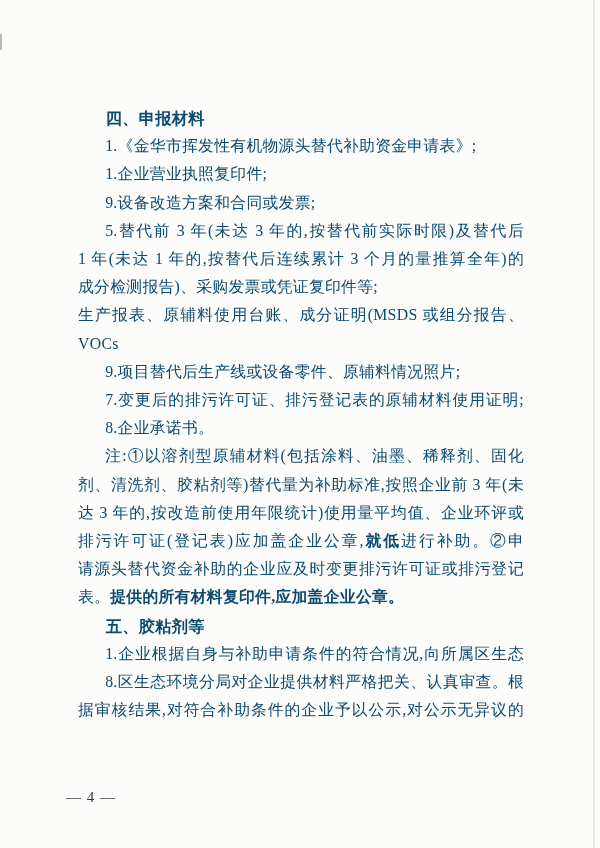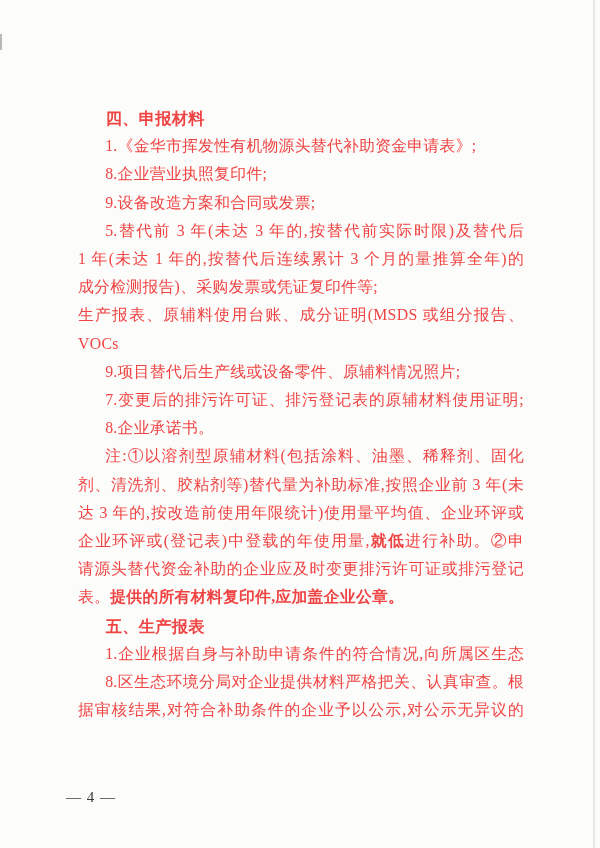--- a/index.html
+++ b/index.html
@@ -32,21 +32,21 @@
     top: 34px;
     width: 2px;
     height: 16px;
     background: #b9b9b4;
   }
   .doc-body {
     position: absolute;
     left: 78px;
     top: 104px;
     width: 446px;
-    color: #ef4444;
+    color: #0c4a6e;
     font-size: 15.8px;
     line-height: 28.2px;
     letter-spacing: 0.3px;
   }
   .line {
     white-space: pre-wrap;
   }
   .line.indent {
     text-indent: 1.72em;
   }
@@ -75,35 +75,35 @@
 </head>
 <body>
 
 <div class="page">
   <div class="scan-mark-left"></div>
   <div class="scan-edge-right"></div>
 
   <div class="doc-body">
       <div class="line heading indent"><span class="b">四、申报材料</span></div>
       <div class="line body indent"><span>1.《金华市挥发性有机物源头替代补助资金申请表》;</span></div>
-      <div class="line body indent"><span>8.企业营业执照复印件;</span></div>
+      <div class="line body indent"><span>1.企业营业执照复印件;</span></div>
       <div class="line body indent"><span>9.设备改造方案和合同或发票;</span></div>
       <div class="line body indent just"><span>5.替代前 3 年(未达 3 年的,按替代前实际时限)及替代后</span></div>
       <div class="line body just"><span>1 年(未达 1 年的,按替代后连续累计 3 个月的量推算全年)的</span></div>
       <div class="line body"><span>成分检测报告)、采购发票或凭证复印件等;</span></div>
       <div class="line body just"><span>生产报表、原辅料使用台账、成分证明(MSDS 或组分报告、VOCs</span></div>
       <div class="line body indent"><span>9.项目替代后生产线或设备零件、原辅料情况照片;</span></div>
       <div class="line body indent just"><span>7.变更后的排污许可证、排污登记表的原辅材料使用证明;</span></div>
       <div class="line body indent"><span>8.企业承诺书。</span></div>
       <div class="line body indent just"><span>注:①以溶剂型原辅材料(包括涂料、油墨、稀释剂、固化</span></div>
       <div class="line body just"><span>剂、清洗剂、胶粘剂等)替代量为补助标准,按照企业前 3 年(未</span></div>
       <div class="line body just"><span>达 3 年的,按改造前使用年限统计)使用量平均值、企业环评或</span></div>
-      <div class="line body just"><span>企业环评或(登记表)中登载的年使用量,</span><span class="b">就低</span><span>进行补助。②申</span></div>
+      <div class="line body just"><span>排污许可证(登记表)应加盖企业公章,</span><span class="b">就低</span><span>进行补助。②申</span></div>
       <div class="line body just"><span>请源头替代资金补助的企业应及时变更排污许可证或排污登记</span></div>
       <div class="line body"><span>表。</span><span class="b">提供的所有材料复印件,应加盖企业公章。</span></div>
-      <div class="line heading indent"><span class="b">五、生产报表</span></div>
+      <div class="line heading indent"><span class="b">五、胶粘剂等</span></div>
       <div class="line body indent just"><span>1.企业根据自身与补助申请条件的符合情况,向所属区生态</span></div>
       <div class="line body indent just"><span>8.区生态环境分局对企业提供材料严格把关、认真审查。根</span></div>
       <div class="line body just"><span>据审核结果,对符合补助条件的企业予以公示,对公示无异议的</span></div>
     </div>
 
   <div class="page-number">— 4 —</div>
 </div>
 
 </body></html>

